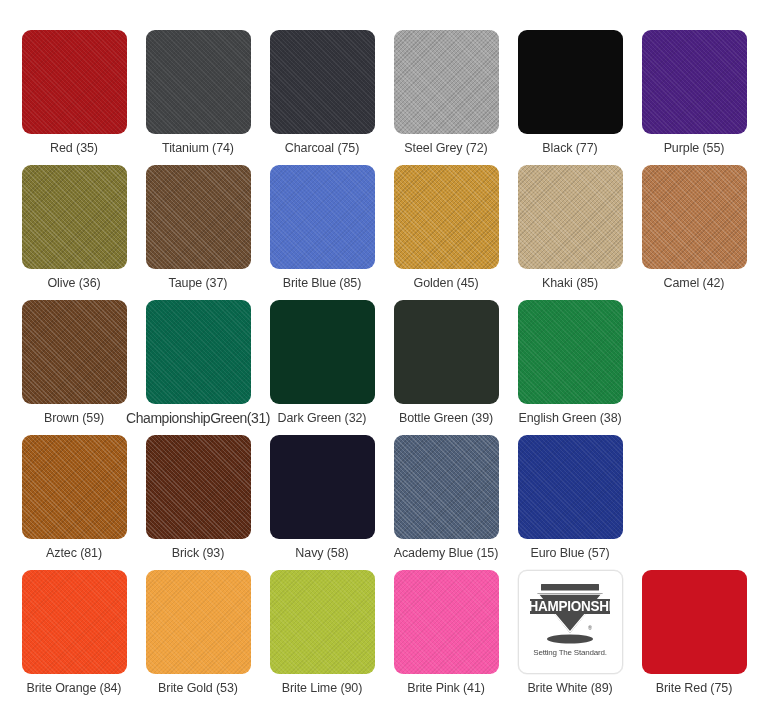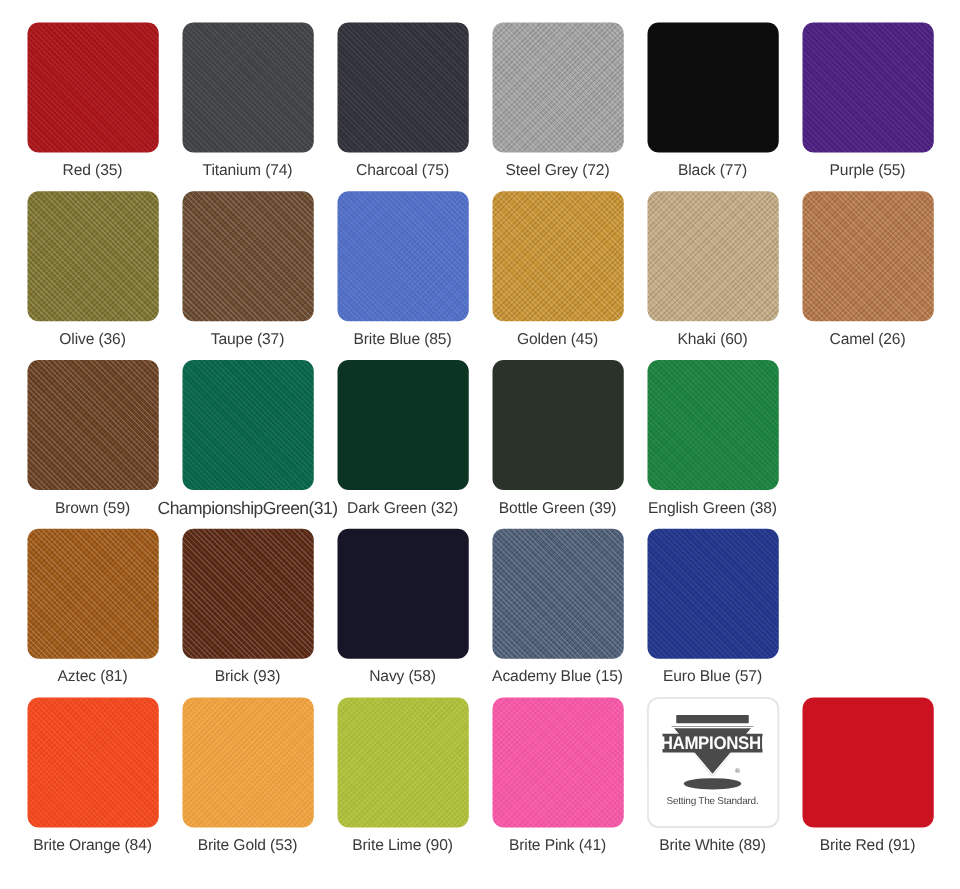--- a/index.html
+++ b/index.html
@@ -13,21 +13,21 @@
     height: 711px;
     overflow: hidden;
     font-family: "Liberation Sans", sans-serif;
     -webkit-font-smoothing: antialiased;
   }
 
   #swatch-chart {
     width: 768px;
     height: 711px;
     box-sizing: border-box;
-    padding: 18px 12px 10px 12px;
+    padding: 30px 12px 10px 12px;
     display: flex;
     flex-direction: column;
     justify-content: flex-start;
   }
 
   .swatch-row {
     display: flex;
     flex-direction: row;
     width: 744px;
     height: 135px;
@@ -167,25 +167,25 @@
       <div class="swatch-cell">
         <div class="swatch-chip" style="background: rgb(82, 112, 200);"></div>
         <div class="swatch-label">Brite Blue (85)</div>
       </div>
       <div class="swatch-cell">
         <div class="swatch-chip strong-texture" style="background: rgb(201, 148, 52);"></div>
         <div class="swatch-label">Golden (45)</div>
       </div>
       <div class="swatch-cell">
         <div class="swatch-chip strong-texture" style="background: rgb(195, 172, 133);"></div>
-        <div class="swatch-label">Khaki (60)</div>
+        <div class="swatch-label">Khaki (85)</div>
       </div>
       <div class="swatch-cell">
         <div class="swatch-chip strong-texture" style="background: rgb(181, 120, 74);"></div>
-        <div class="swatch-label">Camel (26)</div>
+        <div class="swatch-label">Camel (42)</div>
       </div>
     </div>
     <div class="swatch-row">
       <div class="swatch-cell">
         <div class="swatch-chip strong-texture" style="background: rgb(107, 67, 36);"></div>
         <div class="swatch-label">Brown (59)</div>
       </div>
       <div class="swatch-cell">
         <div class="swatch-chip" style="background: rgb(8, 102, 75);"></div>
         <div class="swatch-label tight">ChampionshipGreen(31)</div>
@@ -252,16 +252,16 @@
               <text x="86" y="60" text-anchor="middle" fill="#ffffff" font-family="Liberation Sans, sans-serif" font-size="27" font-weight="bold" letter-spacing="-0.5" transform="scale(1.0,1.08) translate(0,-4)">CHAMPIONSHIP</text>
               <ellipse cx="86" cy="116" rx="46" ry="9" fill="#4A4A4A"></ellipse>
               <text x="122" y="98" fill="#4A4A4A" font-family="Liberation Sans, sans-serif" font-size="11">®</text>
             </svg></div>
           <div class="logo-tagline">Setting The Standard.</div>
         </div>
         <div class="swatch-label">Brite White (89)</div>
       </div>
       <div class="swatch-cell">
         <div class="swatch-chip no-texture" style="background: rgb(203, 18, 32);"></div>
-        <div class="swatch-label">Brite Red (91)</div>
+        <div class="swatch-label">Brite Red (75)</div>
       </div>
     </div>
   </div>
 
 </body></html>

